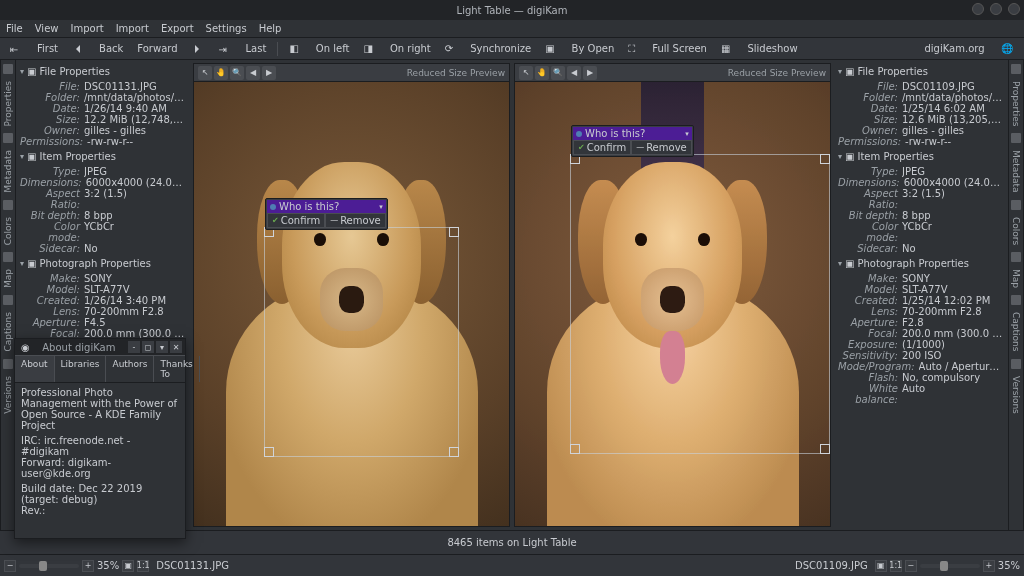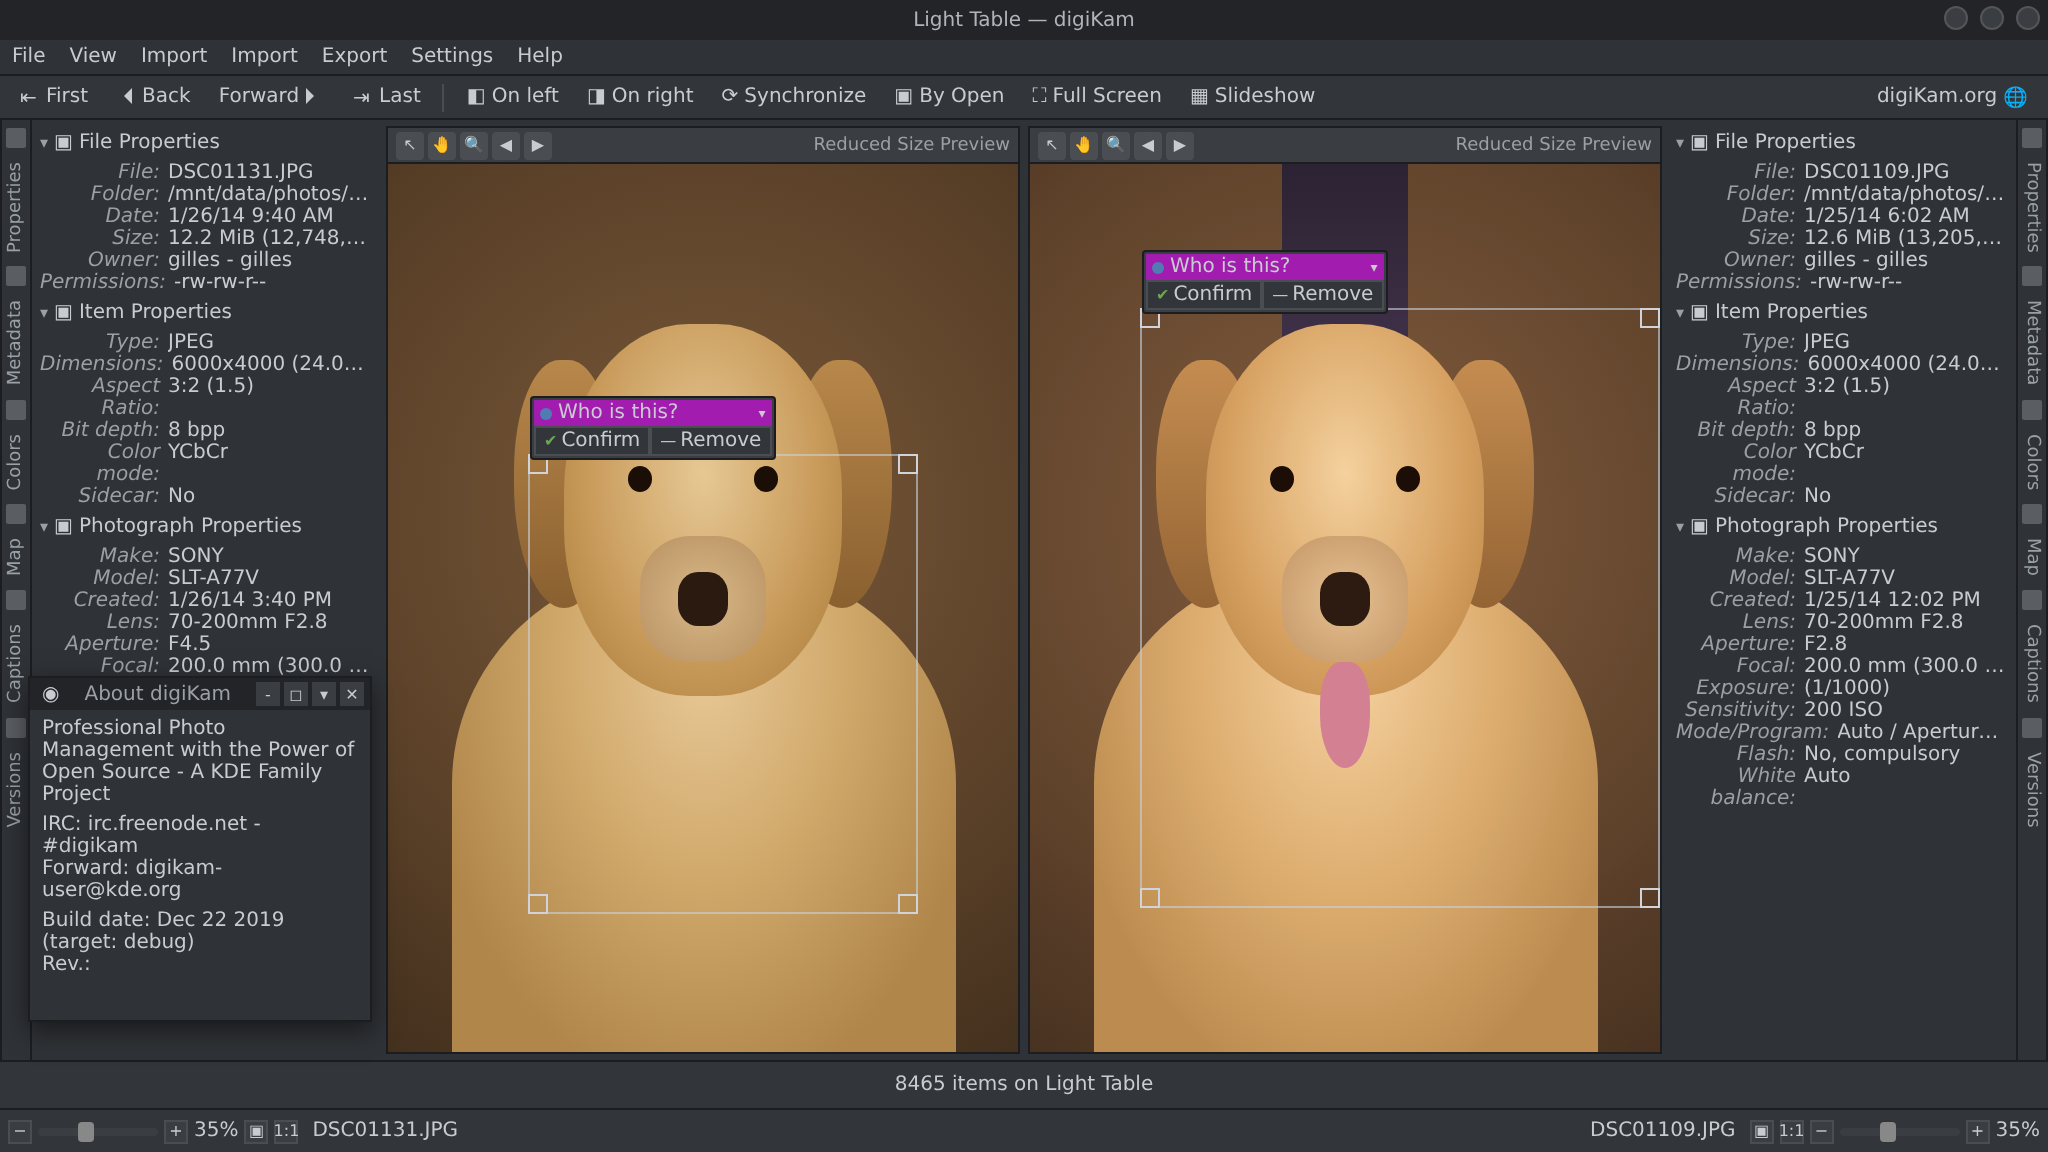--- a/index.html
+++ b/index.html
@@ -25,21 +25,21 @@
   .titlebar .wbtns{position:absolute;right:4px;top:3px;display:flex;gap:6px}
   .wbtn{width:12px;height:12px;border-radius:6px;background:#3a3d42;border:1px solid #555}
 
   
   .menubar{height:18px;background:var(--panel);display:flex;align-items:center;padding:0 6px;border-bottom:1px solid var(--border)}
   .menubar span{margin-right:12px;cursor:default}
 
   
   .toolbar{height:22px;background:var(--bg2);display:flex;align-items:center;padding:0 4px;border-bottom:1px solid var(--border);justify-content:space-between}
   .tb-left,.tb-right{display:flex;align-items:center;gap:2px}
-  .tbtn{display:inline-flex;align-items:center;gap:3px;padding:2px 6px;border-radius:2px;cursor:default}
+  .tbtn{display:inline-flex;align-items:center;gap:17px;padding:2px 6px;border-radius:2px;cursor:default}
   .tbtn .ic{width:10px;height:10px;display:inline-block}
   .sep{width:1px;height:14px;background:var(--border-light);margin:0 3px}
 
   
   .main{display:flex;height:470px}
   .sidecol{width:16px;background:var(--panel);display:flex;flex-direction:column;align-items:center;padding-top:4px;gap:4px;border-left:1px solid var(--border);border-right:1px solid var(--border)}
   .sidecol .vt{writing-mode:vertical-rl;transform:rotate(180deg);font-size:9px;color:var(--text-dim);cursor:default;padding:3px 0}
   .sideic{width:10px;height:10px;background:#5a5d62;border-radius:1px}
 
   .proppane{width:174px;background:var(--panel);overflow:hidden;padding:2px 4px}
@@ -74,21 +74,21 @@
   .dog2 .arm{position:absolute;left:40%;top:0;width:20%;height:35%;background:linear-gradient(180deg,#2a2030,#4a3850);border-radius:0 0 30% 30%}
   .dog2 .hand{position:absolute;left:44%;top:22%;width:12%;height:10%;background:#d8b89a;border-radius:40%}
 
   .facebox{position:absolute;border:1px solid rgba(200,210,220,.6)}
   .facebox .corner{position:absolute;width:10px;height:10px;border:1px solid #d0d4da}
   .c-tl{top:-1px;left:-1px;border-right:none;border-bottom:none}
   .c-tr{top:-1px;right:-1px;border-left:none;border-bottom:none}
   .c-bl{bottom:-1px;left:-1px;border-right:none;border-top:none}
   .c-br{bottom:-1px;right:-1px;border-left:none;border-top:none}
   .facetag{position:absolute;top:-30px;left:0;background:var(--bg3);border:1px solid var(--border);border-radius:2px;padding:1px;display:flex;flex-direction:column;min-width:100px}
-  .facetag .q{display:flex;align-items:center;gap:3px;padding:1px 3px;background:#a21caf}
+  .facetag .q{display:flex;align-items:center;gap:3px;padding:1px 3px;background:#4c1d95}
   .facetag .q .dot{width:6px;height:6px;background:var(--accent);border-radius:3px}
   .facetag .q .dd{margin-left:auto;font-size:7px}
   .facetag .btns{display:flex}
   .minibtn{flex:1;display:flex;align-items:center;justify-content:center;gap:2px;padding:1px 4px;background:var(--bg2);border:1px solid var(--border-light);font-size:9px}
   .minibtn .ic{font-size:8px}
 
   
   .thumbstrip{height:24px;background:var(--bg2);border-top:1px solid var(--border);display:flex;align-items:center;justify-content:center;font-size:9px;color:var(--text-dim)}
 
   
@@ -577,20 +577,26 @@
 
 <div class="about">
   <div class="ahdr">
     <span style="margin-right:auto;margin-left:3px">◉</span>
     <span style="flex:1;text-align:center;color:var(--text-dim)">About digiKam</span>
     <span class="ab">‐</span>
     <span class="ab">◻</span>
     <span class="ab">▾</span>
     <span class="ab">✕</span>
   </div>
+  <div class="tabs">
+    <div class="tab active">About</div>
+    <div class="tab">Libraries</div>
+    <div class="tab">Authors</div>
+    <div class="tab">Thanks To</div>
+  </div>
   <div class="body">
     <div>Professional Photo Management with the Power of Open Source - A KDE Family Project</div>
     <div style="height:4px"></div>
     <div>IRC: irc.freenode.net - #digikam</div>
     <div>Forward: digikam-user@kde.org</div>
     <div style="height:4px"></div>
     <div>Build date: Dec 22 2019 (target: debug)</div>
     <div>Rev.:</div>
     <div style="height:4px"></div>
     

